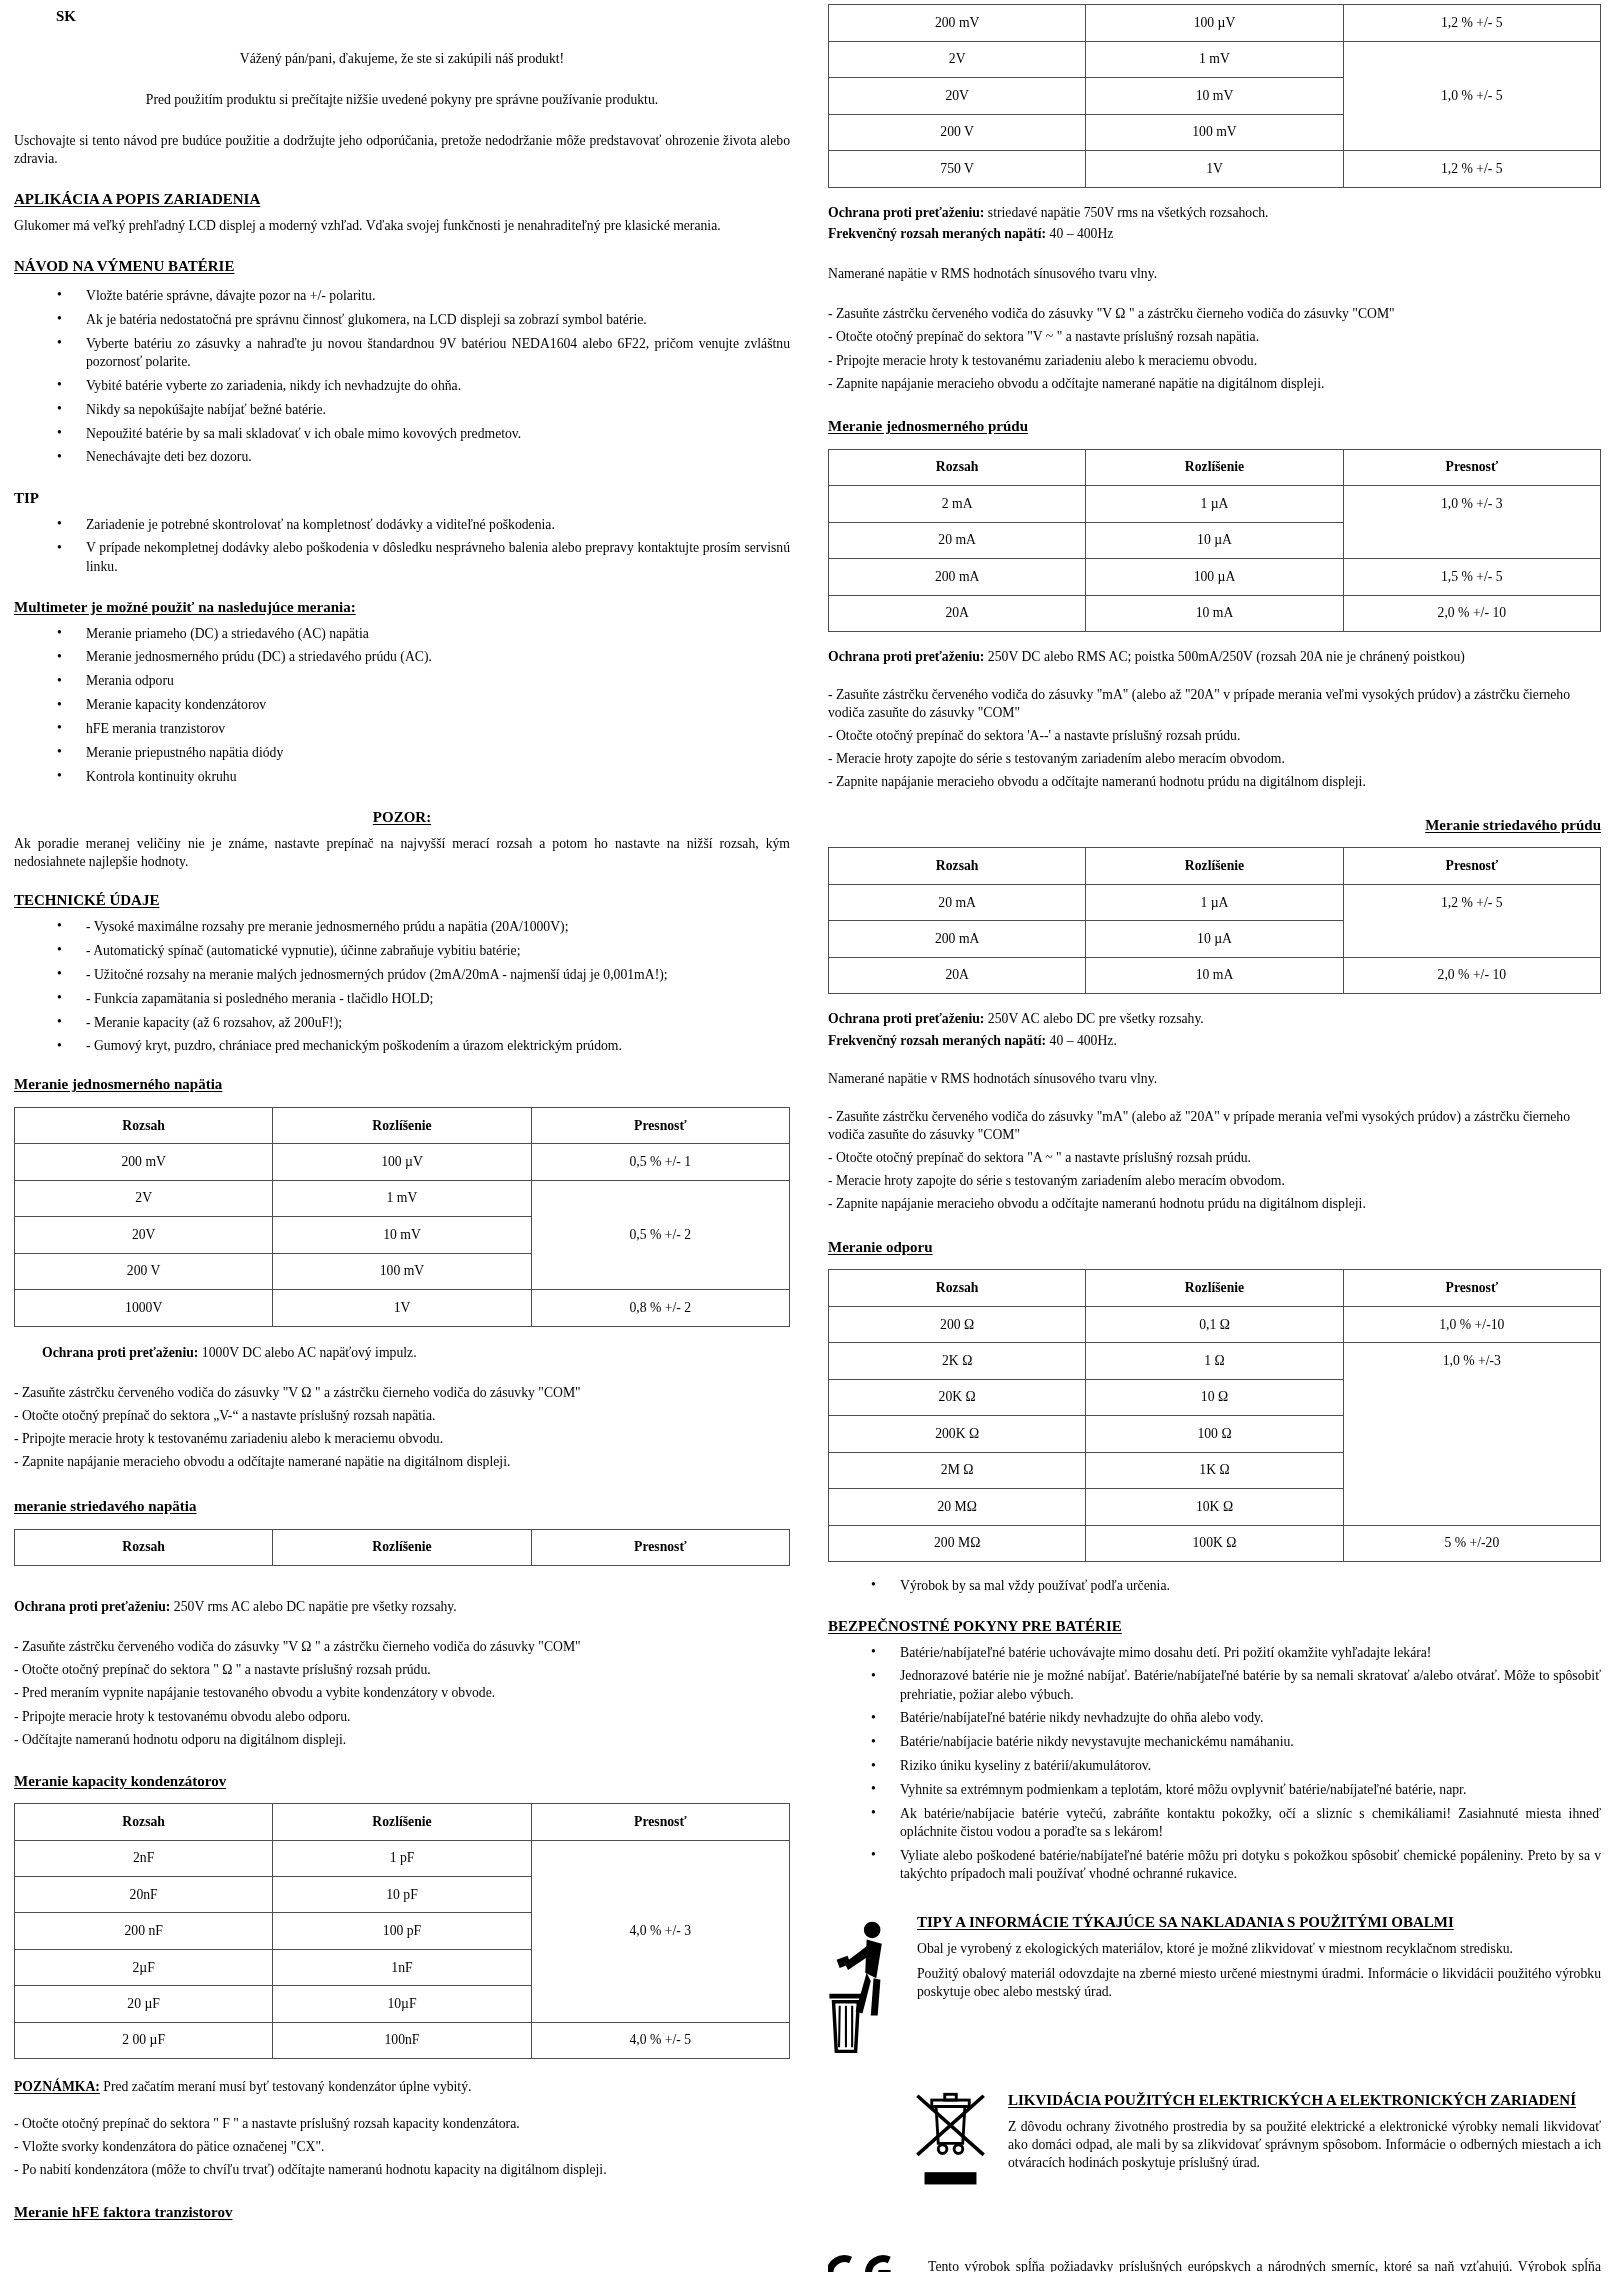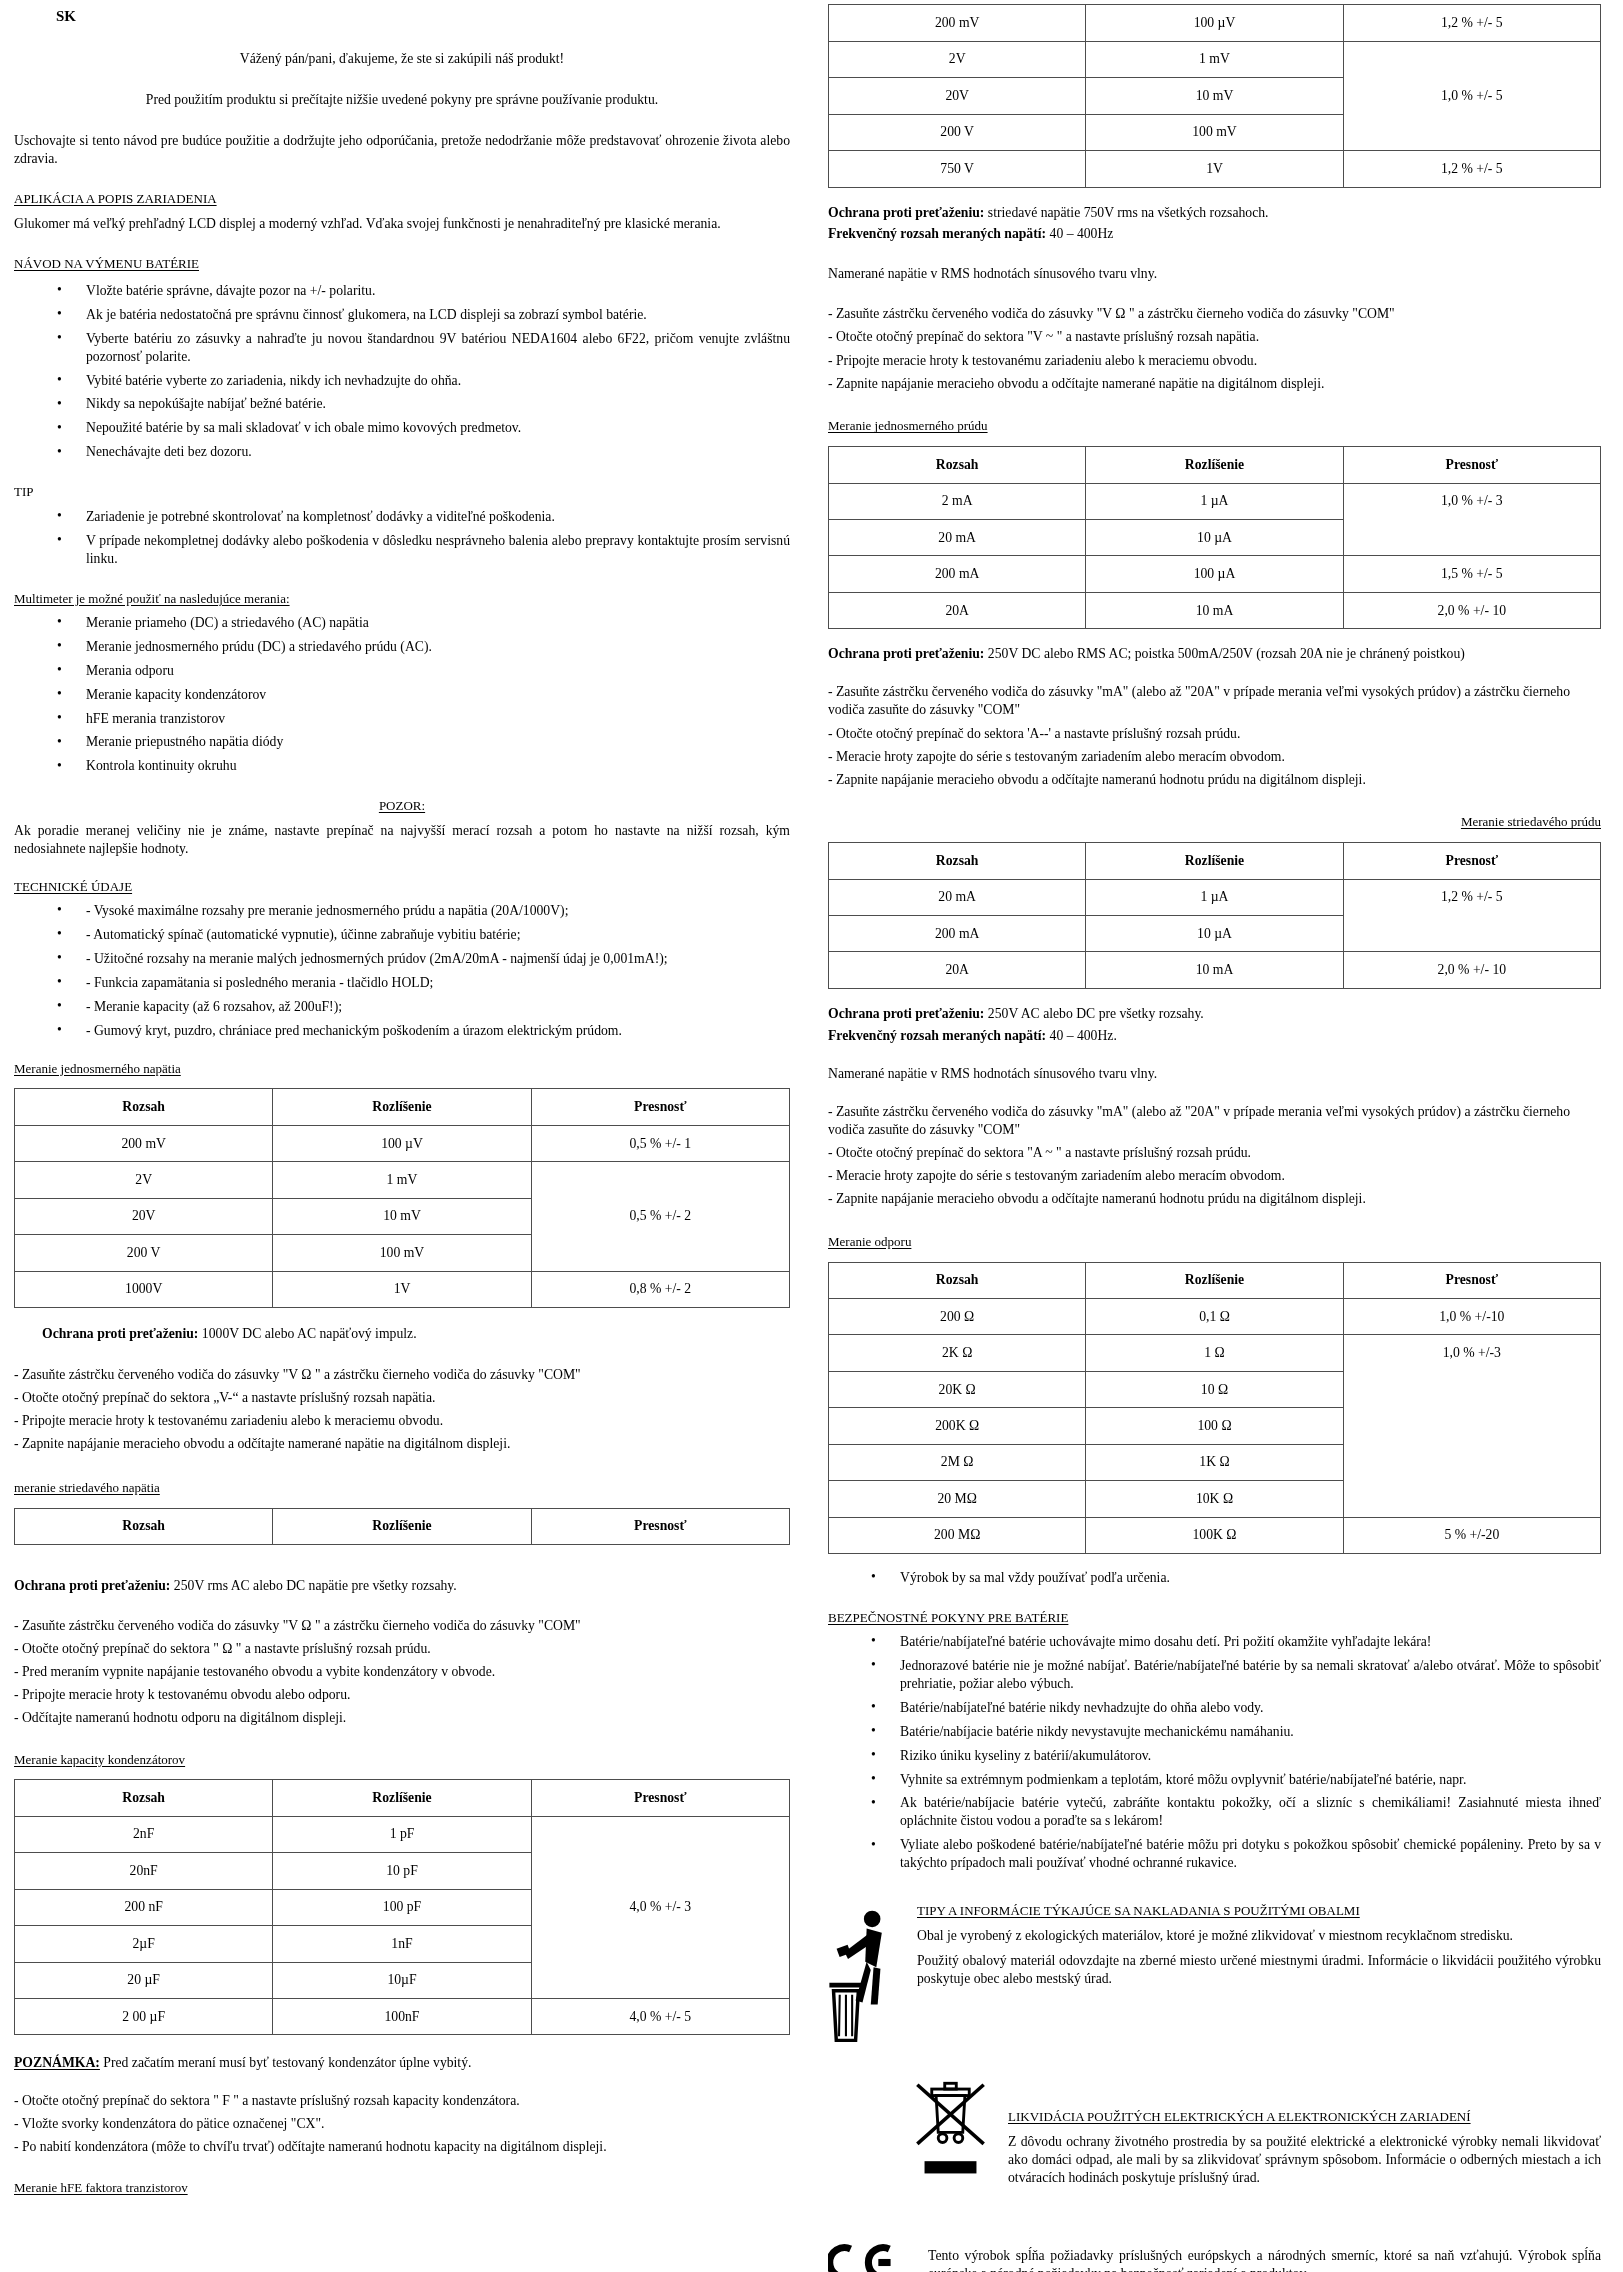--- a/index.html
+++ b/index.html
@@ -6,41 +6,41 @@
   .page{position:relative;width:1624px;height:2273px;background:#fff;overflow:hidden;
         font-family:"Liberation Serif","DejaVu Serif",serif;color:#000;
         font-size:13.7px;line-height:1.32;}
   .col{position:absolute;top:0;}
   .col-left{left:14px;top:5.8px;width:776px;}
   .col-right{left:828px;top:4.3px;width:773px;}
 
   .sk-label{font-weight:700;font-size:15px;margin:1.4px 0 17.4px 42px;}
   .center-para{text-align:center;margin:23px 7.2px;}
   .para{text-align:justify;margin:7.2px 0;}
-  .heading{font-weight:400;font-size:13px;margin:19px 0 7.2px;}
+  .heading{font-weight:700;font-size:15px;margin:19px 0 7.2px;}
   .heading.u{text-decoration:underline;text-underline-offset:2.2px;}
 
   ul.bullets{list-style:none;margin:5.8px 0 8.7px;padding:0;}
   ul.bullets li{position:relative;padding-left:72px;margin:5.8px 0;text-align:justify;}
   ul.bullets li::before{content:"\2022";position:absolute;left:43px;top:-0.7px;}
 
   .lines .line{margin:5px 0;}
   .kv .kv-line{margin:3.6px 0;}
   .kv b{font-weight:700;}
   .note-label{font-weight:700;text-decoration:underline;text-underline-offset:2.2px;}
 
   table.spec{width:100%;border-collapse:collapse;table-layout:fixed;margin:11.6px 0 14.5px;}
   table.spec th,table.spec td{border:1.4px solid #4d4d4d;text-align:center;vertical-align:middle;
       padding:8.7px 2.9px;font-size:13.7px;}
   table.spec th{font-weight:700;}
   table.spec td.va-top{vertical-align:top;}
 
   .iconblock{display:flex;align-items:flex-start;gap:20px;margin:26px 0;}
   .iconblock.vcenter{align-items:center;}
-  .iconblock.indent{margin-left:85px;align-items:flex-end;}
+  .iconblock.indent{margin-left:85px;}
   .iconblock .icon-holder{flex:0 0 auto;}
   .iconblock .icon-text{flex:1;}
   .iconblock .icon-text .heading{margin:0 0 7.2px;}
 </style>
 </head>
 <body>
 
 <div class="page">
   <div class="col col-left" id="col-left">
       <div class="sk-label">SK</div>

